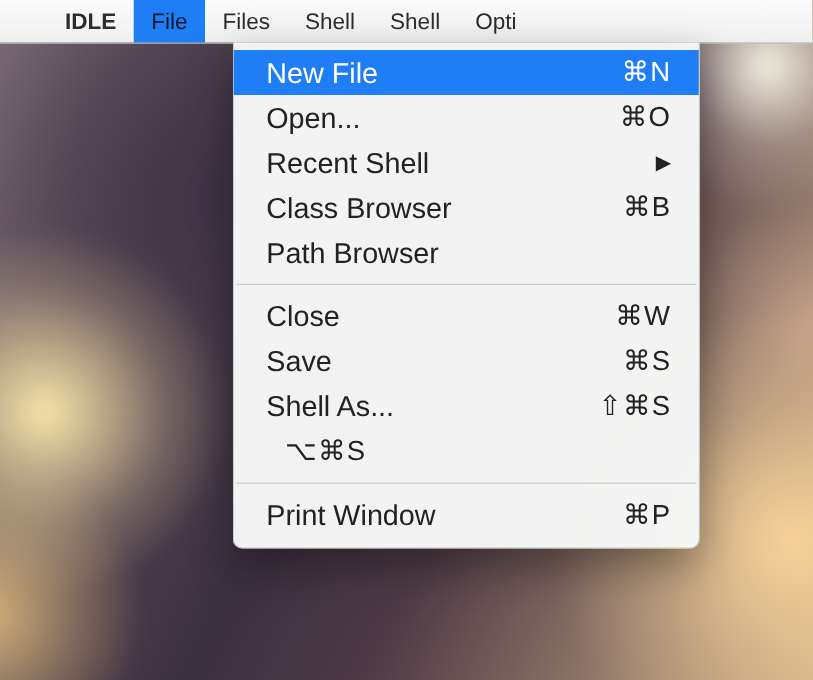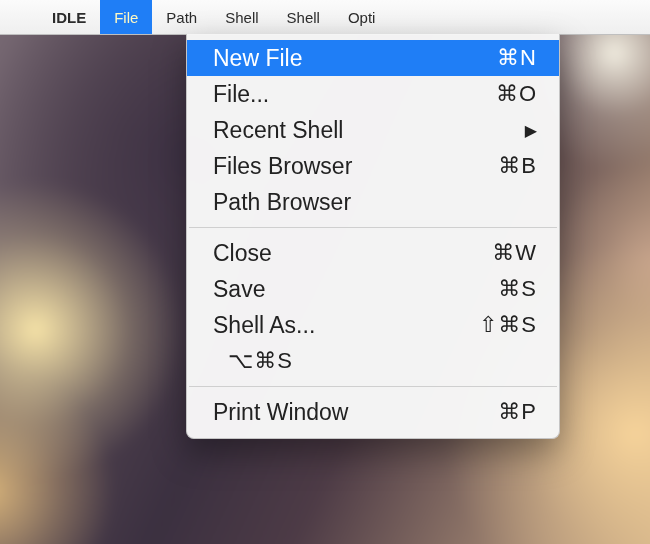--- a/index.html
+++ b/index.html
@@ -30,40 +30,40 @@
 
   
   .menubar {
     position: absolute;
     top: 0; left: 0; right: 0;
     height: 34px;
     display: flex;
     align-items: stretch;
     background: linear-gradient(#fbfbfb, #efefef);
     border-bottom: 1px solid #bfbfbf;
-    font-size: 15px;
+    font-size: 18px;
     color: #2c2c2c;
     z-index: 10;
   }
   .menubar .item {
     display: flex;
     align-items: center;
     padding: 0 14px;
     white-space: nowrap;
   }
   .menubar .apple {
     padding-left: 24px;
     padding-right: 14px;
     font-size: 24px;
     line-height: 1;
   }
   .menubar .appname { font-weight: 700; }
   .menubar .item.selected {
     background: #1f7ef6;
-    color: #fef9c3;
+    color: #0f172a;
   }
 
   
   .menu {
     position: absolute;
     top: 34px;
     left: 186px;          
     width: 372px;
     background: rgba(246,246,246,0.985);
     border: 1px solid #c5c5c5;
@@ -112,48 +112,48 @@
   <div class="item apple">
     <span></span>
   </div>
   <div class="item appname">
     <span>IDLE</span>
   </div>
   <div class="item selected">
       <span>File</span>
     </div>
     <div class="item">
-      <span>Path</span>
+      <span>Files</span>
     </div>
     <div class="item">
       <span>Shell</span>
     </div>
     <div class="item">
       <span>Shell</span>
     </div>
     <div class="item">
       <span>Opti</span>
     </div>
 </div>
 
 <div class="menu" id="file-menu">
     <div class="menu-row selected">
       <span class="label">New File</span>
       <span class="shortcut">⌘N</span>
     </div>
     <div class="menu-row">
-      <span class="label">File...</span>
+      <span class="label">Open...</span>
       <span class="shortcut">⌘O</span>
     </div>
     <div class="menu-row">
       <span class="label">Recent Shell</span>
       <span class="submenu-arrow">▶</span>
     </div>
     <div class="menu-row">
-      <span class="label">Files Browser</span>
+      <span class="label">Class Browser</span>
       <span class="shortcut">⌘B</span>
     </div>
     <div class="menu-row">
       <span class="label">Path Browser</span>
       <span class="shortcut"></span>
     </div>
     <div class="separator"></div>
     <div class="menu-row">
       <span class="label">Close</span>
       <span class="shortcut">⌘W</span>

